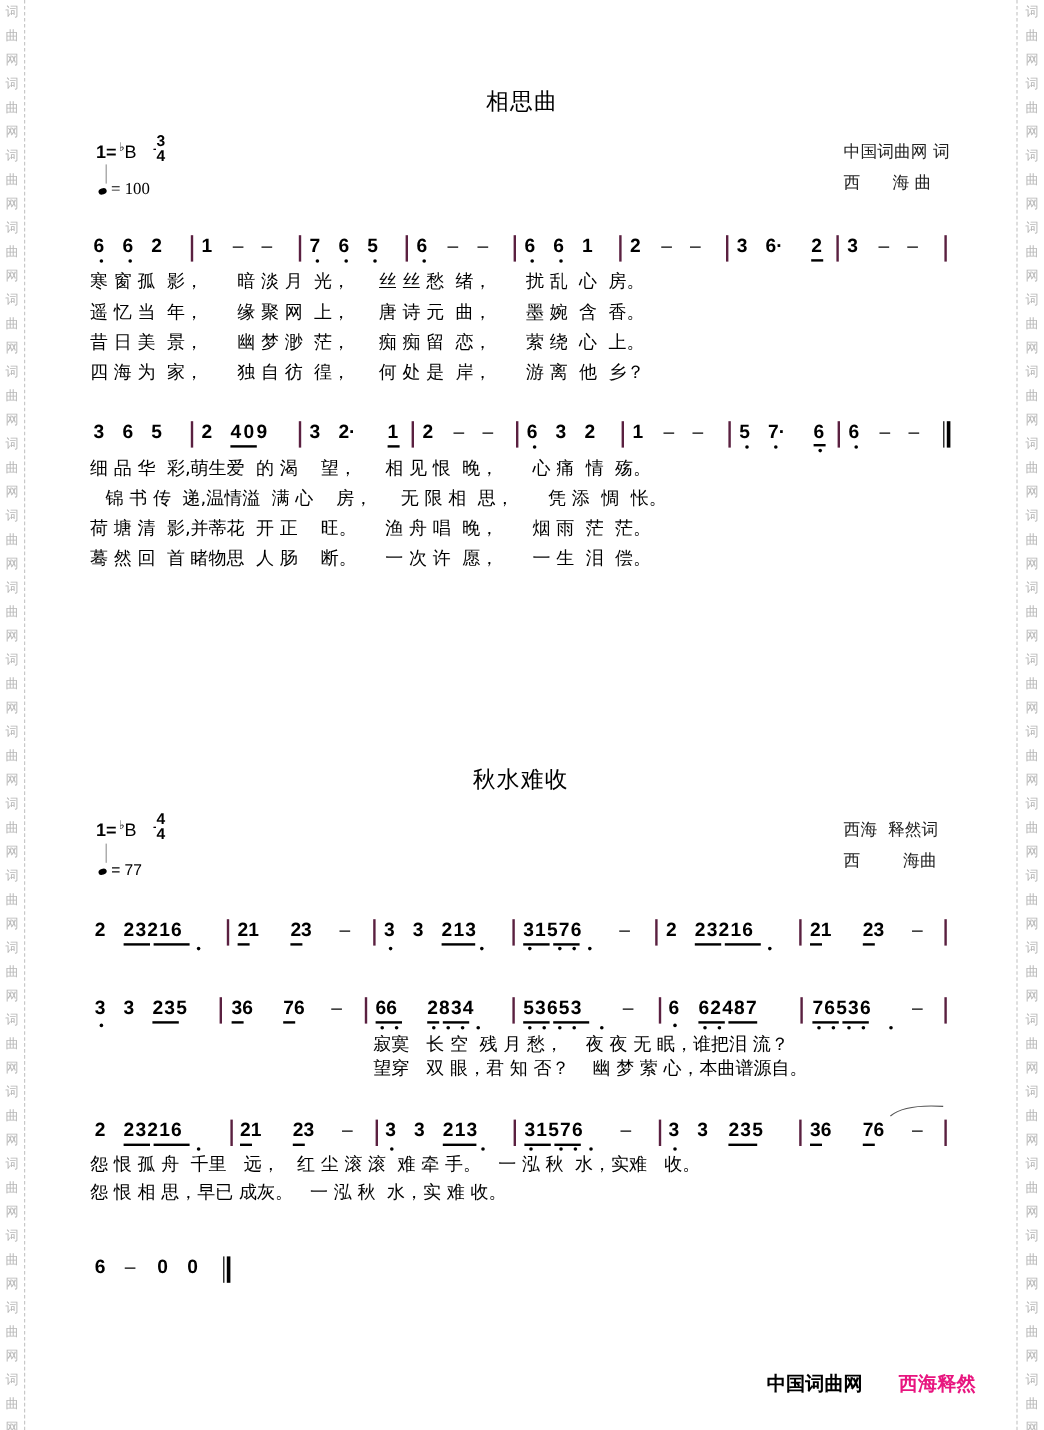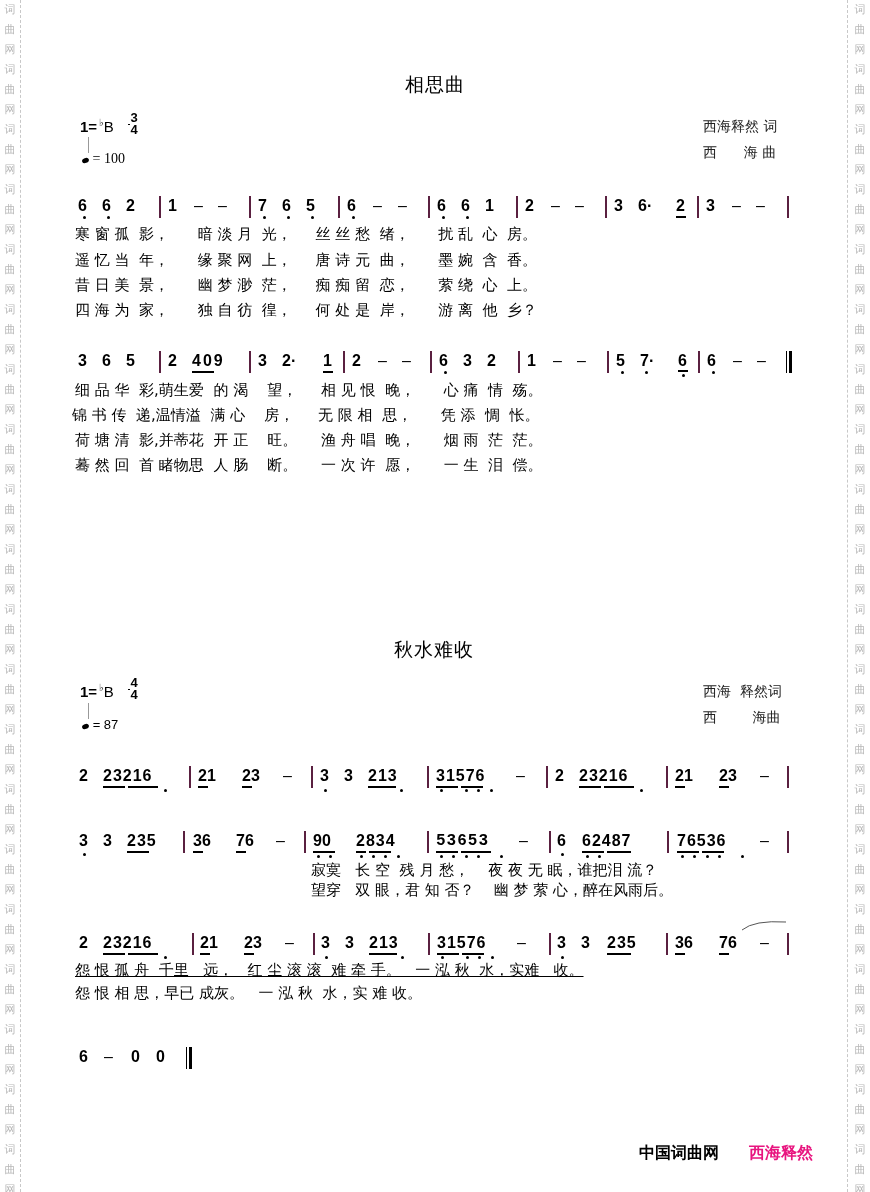--- a/index.html
+++ b/index.html
@@ -163,21 +163,21 @@
 <div class="title" style="left:405px; top:72px;">相思曲</div>
 
 <div class="key" style="left:80px; top:117px;"><span>1=</span><span class="flat">♭</span><span class="bnote">B</span></div>
 <div class="tsig" style="left:128px; top:112px;">
     <div>3</div>
     <div class="bar"></div>
     <div>4</div>
   </div>
 <div class="tempo" style="left:82px; top:151px;"><span class="notehead"></span><span class="stem"></span> <span>= 100</span></div>
 
-<div class="credit" style="left:703px; top:118px;">西海释然 词</div>
+<div class="credit" style="left:703px; top:118px;">中国词曲网 词</div>
 <div class="credit" style="left:703px; top:144px;">西      海 曲</div>
 
 <div>
   <span class="n" style="left:78px; top:197px;">6</span>
   <span class="n" style="left:102px; top:197px;">6</span>
   <span class="n" style="left:126px; top:197px;">2</span>
   <div class="dot" style="left:83px; top:216px;"></div>
   <div class="dot" style="left:107px; top:216px;"></div>
   <div class="bar" style="left:159px; top:196px; height:22px;"></div>
   <span class="n" style="left:168px; top:197px;">1</span>
@@ -258,33 +258,33 @@
   <div class="dot" style="left:682px; top:374px;"></div>
   <div class="bar" style="left:698px; top:351px; height:22px;"></div>
   <span class="n" style="left:707px; top:352px;">6</span>
   <div class="dot" style="left:712px; top:371px;"></div>
   <span class="n" style="left:733px; top:352px; font-weight:normal;">–</span>
   <span class="n" style="left:757px; top:352px; font-weight:normal;">–</span>
   <div class="dbl" style="left:786px; top:351px;"></div>
 </div>
 
 <div class="lyric" style="left:75px; top:381px;">细 品 华  彩,萌生爱  的 渴    望，     相 见 恨  晚，      心 痛  情  殇。</div>
-<div class="lyric" style="left:72px; top:406px;">锦 书 传  递,温情溢  满 心    房，     无 限 相  思，      凭 添  惆  怅。</div>
+<div class="lyric" style="left:88px; top:406px;">锦 书 传  递,温情溢  满 心    房，     无 限 相  思，      凭 添  惆  怅。</div>
 <div class="lyric" style="left:75px; top:431px;">荷 塘 清  影,并蒂花  开 正    旺。     渔 舟 唱  晚，      烟 雨  茫  茫。</div>
 <div class="lyric" style="left:75px; top:456px;">蓦 然 回  首 睹物思  人 肠    断。     一 次 许  愿，      一 生  泪  偿。</div>
 
 <div class="title" style="left:394px; top:637px;">秋水难收</div>
 
 <div class="key" style="left:80px; top:682px;"><span>1=</span><span class="flat">♭</span><span class="bnote">B</span></div>
 <div class="tsig" style="left:128px; top:677px;">
     <div>4</div>
     <div class="bar"></div>
     <div>4</div>
   </div>
-<div class="tempo" style="left:82px; top:717px; font-family:'Liberation Sans', sans-serif; font-size:13px;"><span class="notehead"></span><span class="stem"></span> <span>= 87</span></div>
+<div class="tempo" style="left:82px; top:717px; font-family:'Liberation Sans', sans-serif; font-size:13px;"><span class="notehead"></span><span class="stem"></span> <span>= 77</span></div>
 
 <div class="credit" style="left:703px; top:683px;">西海  释然词</div>
 <div class="credit" style="left:703px; top:709px;">西        海曲</div>
 
 <div>
   <span class="n" style="left:79px; top:767px;">2</span>
   <span class="n" style="left:103px; top:767px; letter-spacing:1px;">23216</span>
   <div class="ul" style="left:103px; top:786px; width:22px;"></div>
   <div class="ul" style="left:128px; top:786px; width:30px;"></div>
   <div class="dot" style="left:164px; top:789px;"></div>
@@ -331,33 +331,33 @@
   <span class="n" style="left:103px; top:832px;">3</span>
   <span class="n" style="left:127px; top:832px; letter-spacing:1px;">235</span>
   <div class="ul" style="left:127px; top:851px; width:22px;"></div>
   <div class="bar" style="left:183px; top:831px; height:22px;"></div>
   <span class="n" style="left:193px; top:832px;">36</span>
   <div class="ul" style="left:193px; top:851px; width:10px;"></div>
   <span class="n" style="left:236px; top:832px;">76</span>
   <div class="ul" style="left:236px; top:851px; width:10px;"></div>
   <span class="n" style="left:276px; top:832px; font-weight:normal;">–</span>
   <div class="bar" style="left:304px; top:831px; height:22px;"></div>
-  <span class="n" style="left:313px; top:832px;">90</span>
+  <span class="n" style="left:313px; top:832px;">66</span>
   <div class="ul" style="left:313px; top:851px; width:22px;"></div>
   <div class="dot" style="left:317px; top:855px;"></div>
   <div class="dot" style="left:329px; top:855px;"></div>
   <span class="n" style="left:356px; top:832px; letter-spacing:1px;">2834</span>
   <div class="ul" style="left:356px; top:851px; width:10px;"></div>
   <div class="ul" style="left:369px; top:851px; width:22px;"></div>
   <div class="dot" style="left:360px; top:855px;"></div>
   <div class="dot" style="left:372px; top:855px;"></div>
   <div class="dot" style="left:384px; top:855px;"></div>
   <div class="dot" style="left:397px; top:855px;"></div>
   <div class="bar" style="left:427px; top:831px; height:22px;"></div>
-  <span class="n" style="left:436px; top:832px; letter-spacing:1px;font-family:Liberation Mono, monospace;">53653</span>
+  <span class="n" style="left:436px; top:832px; letter-spacing:1px;">53653</span>
   <div class="ul" style="left:436px; top:851px; width:22px;"></div>
   <div class="ul" style="left:461px; top:851px; width:30px;"></div>
   <div class="dot" style="left:440px; top:855px;"></div>
   <div class="dot" style="left:452px; top:855px;"></div>
   <div class="dot" style="left:465px; top:855px;"></div>
   <div class="dot" style="left:477px; top:855px;"></div>
   <div class="dot" style="left:500px; top:855px;"></div>
   <span class="n" style="left:519px; top:832px; font-weight:normal;">–</span>
   <div class="bar" style="left:549px; top:831px; height:22px;"></div>
   <span class="n" style="left:557px; top:832px;">6</span>
@@ -373,21 +373,21 @@
   <div class="ul" style="left:702px; top:851px; width:22px;"></div>
   <div class="dot" style="left:681px; top:855px;"></div>
   <div class="dot" style="left:693px; top:855px;"></div>
   <div class="dot" style="left:706px; top:855px;"></div>
   <div class="dot" style="left:718px; top:855px;"></div>
   <div class="dot" style="left:741px; top:855px;"></div>
   <span class="n" style="left:760px; top:832px; font-weight:normal;">–</span>
   <div class="bar" style="left:787px; top:831px; height:22px;"></div>
 </div>
 <div class="lyric" style="left:311px; top:861px;">寂寞   长 空  残 月 愁，    夜 夜 无 眠，谁把泪 流？</div>
-<div class="lyric" style="left:311px; top:881px;">望穿   双 眼，君 知 否？    幽 梦 萦 心，醉在风雨后。</div>
+<div class="lyric" style="left:311px; top:881px;">望穿   双 眼，君 知 否？    幽 梦 萦 心，本曲谱源自。</div>
 
 <svg style="position:absolute; left:740px; top:918px;" width="50" height="14">
     <path d="M2 12 Q 14 2 46 4" stroke="#555" stroke-width="1" fill="none"></path>
   </svg>
 <div>
   <span class="n" style="left:79px; top:934px;">2</span>
   <span class="n" style="left:103px; top:934px; letter-spacing:1px;">23216</span>
   <div class="ul" style="left:103px; top:953px; width:22px;"></div>
   <div class="ul" style="left:128px; top:953px; width:30px;"></div>
   <div class="dot" style="left:164px; top:956px;"></div>
@@ -420,21 +420,21 @@
   <span class="n" style="left:607px; top:934px; letter-spacing:1px;">235</span>
   <div class="ul" style="left:607px; top:953px; width:24px;"></div>
   <div class="bar" style="left:666px; top:933px; height:22px;"></div>
   <span class="n" style="left:675px; top:934px;">36</span>
   <div class="ul" style="left:675px; top:953px; width:10px;"></div>
   <span class="n" style="left:719px; top:934px;">76</span>
   <div class="ul" style="left:719px; top:953px; width:10px;"></div>
   <span class="n" style="left:760px; top:934px; font-weight:normal;">–</span>
   <div class="bar" style="left:787px; top:933px; height:22px;"></div>
 </div>
-<div class="lyric" style="left:75px; top:961px;text-decoration:underline;">怨 恨 孤 舟  千里   远，   红 尘 滚 滚  难 牵 手。   一 泓 秋  水，实难   收。</div>
+<div class="lyric" style="left:75px; top:961px;">怨 恨 孤 舟  千里   远，   红 尘 滚 滚  难 牵 手。   一 泓 秋  水，实难   收。</div>
 <div class="lyric" style="left:75px; top:984px;">怨 恨 相 思，早已 成灰。   一 泓 秋  水，实 难 收。</div>
 
 <div>
   <span class="n" style="left:79px; top:1048px;">6</span>
   <span class="n" style="left:104px; top:1048px; font-weight:normal;">–</span>
   <span class="n" style="left:131px; top:1048px;">0</span>
   <span class="n" style="left:156px; top:1048px;">0</span>
   <div class="dbl" style="left:186px; top:1047px;"></div>
 </div>
 

